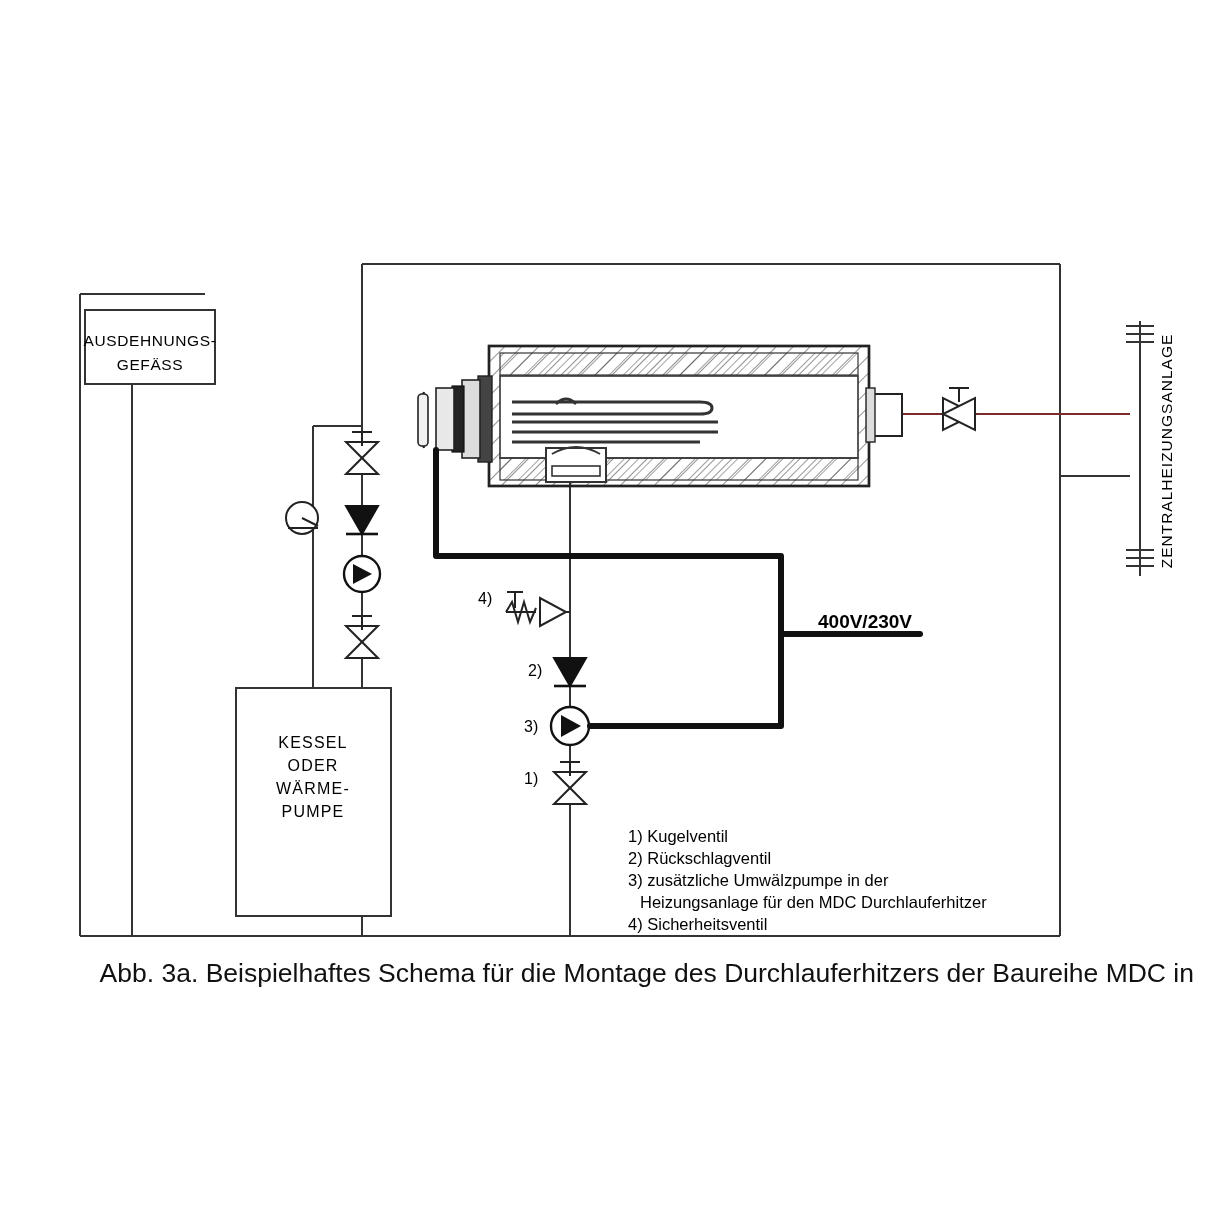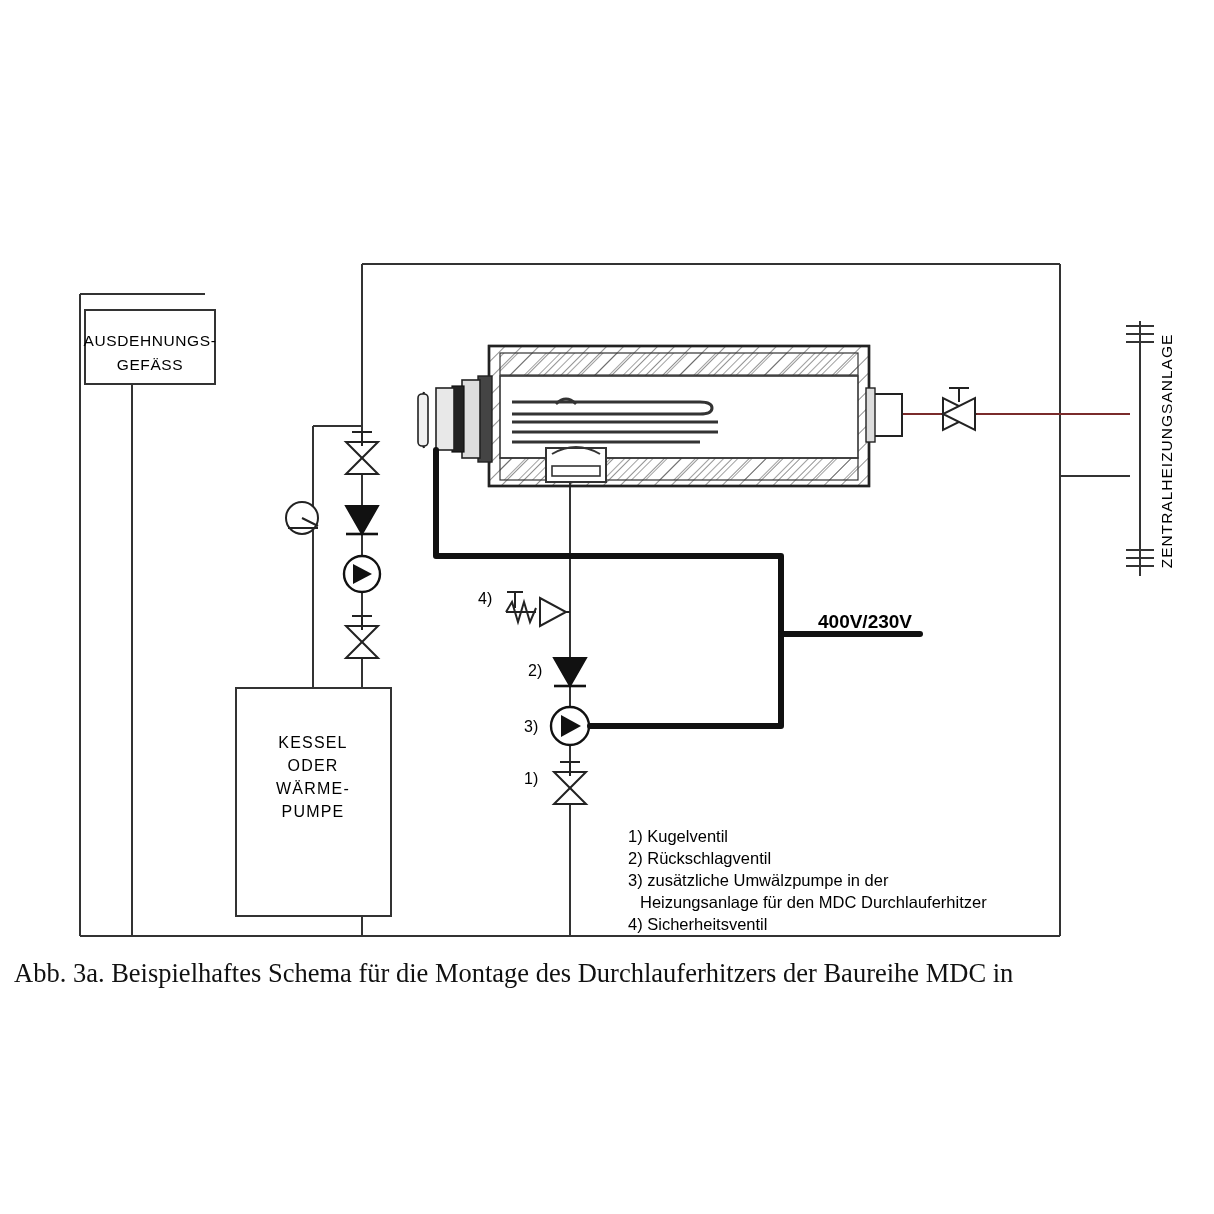--- a/index.html
+++ b/index.html
@@ -29,24 +29,25 @@
   }
   .lbl {
     font-family: "Liberation Sans", sans-serif;
     fill: #000;
   }
   .caption {
     position: absolute;
     left: 14px;
     top: 920px;
     width: 1180px;
-    font-family: Liberation Serif, serif;
+    font-family: Liberation Sans, sans-serif;
     font-size: 26.5px;
     line-height: 1.30;
     color: #111;
+    text-align: right;
   }
   .caption span { display: block; }
 </style>
 </head>
 <body>
 
 <div id="stage">
 
   <svg id="schematic" viewBox="0 0 1214 1214">
     <defs>

